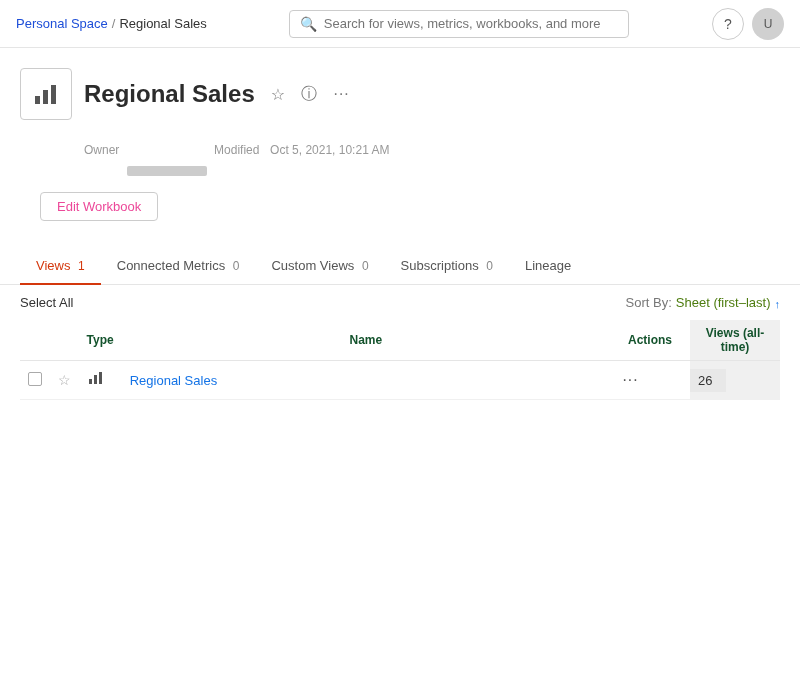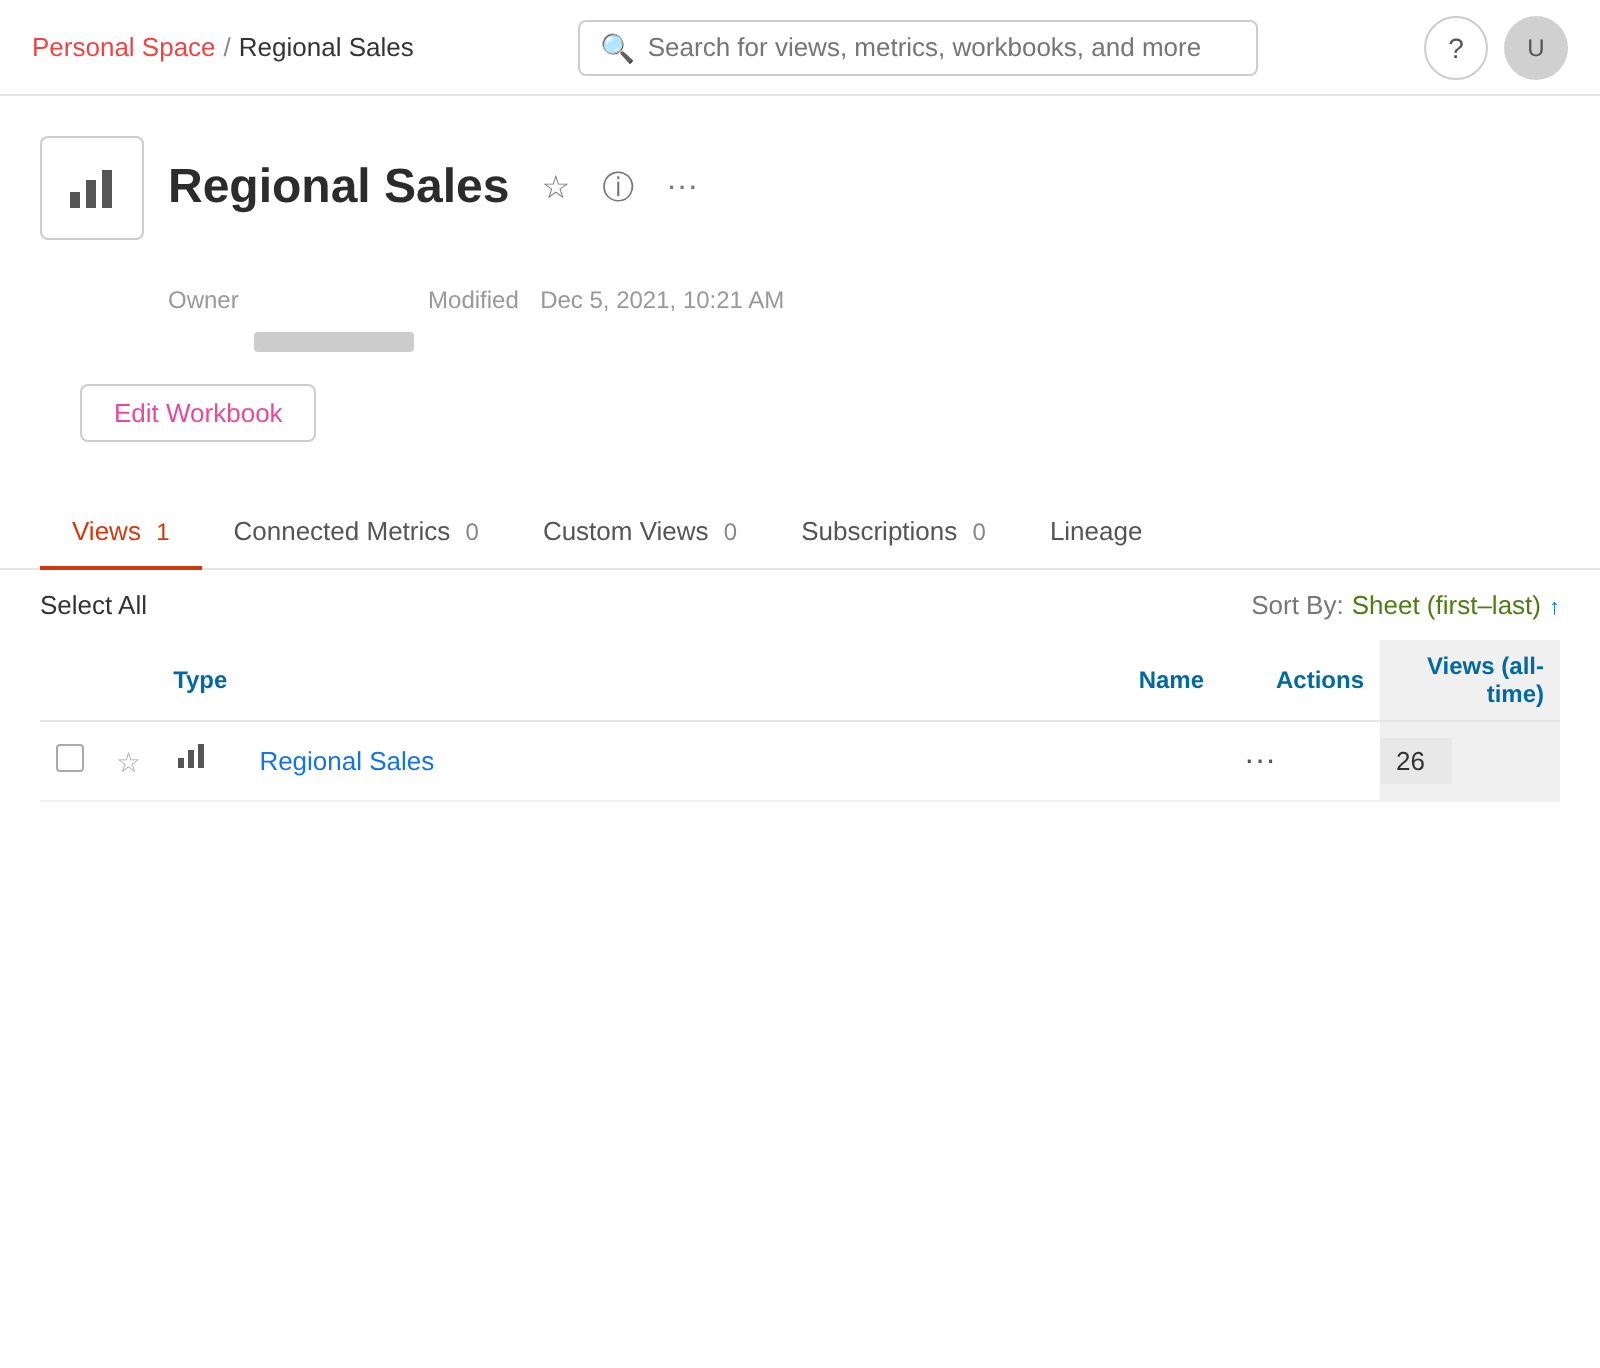--- a/index.html
+++ b/index.html
@@ -4,21 +4,21 @@
   <style>
     * { box-sizing: border-box; margin: 0; padding: 0; }
     body { font-family: -apple-system, BlinkMacSystemFont, 'Segoe UI', Arial, sans-serif; font-size: 13px; color: #333; background: #fff; width: 800px; height: 684px; overflow: hidden; }
 
     
     .top-nav {
       display: flex; align-items: center; justify-content: space-between;
       padding: 0 16px; height: 48px; border-bottom: 1px solid #e5e5e5; background: #fff;
     }
     .breadcrumb { display: flex; align-items: center; font-size: 13px; }
-    .breadcrumb-personal { color: #ef4444; cursor: pointer; }
+    .breadcrumb-personal { color: #1d4ed8; cursor: pointer; }
     .breadcrumb-sep { color: #888; margin: 0 4px; }
     .breadcrumb-current { color: #333; }
     .search-bar {
       display: flex; align-items: center; border: 1px solid #ccc; border-radius: 4px;
       padding: 5px 10px; width: 340px; background: #fff;
     }
     .search-icon { color: #888; margin-right: 6px; font-size: 14px; }
     .search-input { border: none; outline: none; font-size: 13px; color: #6d28d9; width: 100%; background: transparent; }
     .nav-icons { display: flex; align-items: center; gap: 8px; }
     .nav-icon-btn {
@@ -89,21 +89,21 @@
     }
     .select-all { color: #333; cursor: pointer; }
     .sort-area { display: flex; align-items: flex-end; gap: 4px; color: #555; }
     .sort-label { color: #777; }
     .sort-value { color: #4d7c0f; cursor: pointer; }
     .sort-arrow { color: #1473e6; font-size: 11px; }
 
     
     .data-table { width: 100%; border-collapse: collapse; }
     .data-table th {
-      text-align: right; font-size: 12px; color: #0369a1; font-weight: 600;
+      text-align: center; font-size: 12px; color: #14532d; font-weight: 600;
       padding: 6px 8px; border-bottom: 1px solid #e5e5e5;
     }
     .data-table td {
       padding: 8px 8px; border-bottom: 1px solid #f0f0f0; font-size: 13px; vertical-align: middle;
     }
     .col-check { width: 28px; }
     .col-star { width: 24px; }
     .col-type { width: 40px; }
     .col-name { }
     .col-actions { width: 80px; text-align: left; color: #555; }
@@ -152,21 +152,21 @@
     <div class="workbook-actions-inline">
       <button class="icon-btn-sm" title="Favorite">☆</button>
       <button class="icon-btn-sm" title="Info">ⓘ</button>
       <button class="icon-btn-sm" title="More">···</button>
     </div>
   </div>
   <div class="workbook-meta">
     <span>Owner</span>
     <span class="owner-blur"></span>
     <span>Modified</span>
-    &nbsp;<span>Dec 5, 2021, 10:21 AM</span>
+    &nbsp;<span>Oct 5, 2021, 10:21 AM</span>
   </div>
 </div>
 
 <div style="padding: 0 20px 10px 20px;">
   <button class="edit-btn">Edit Workbook</button>
 </div>
 
 <div class="tabs">
   <div class="tab active">
     Views <span class="tab-count">1</span>

